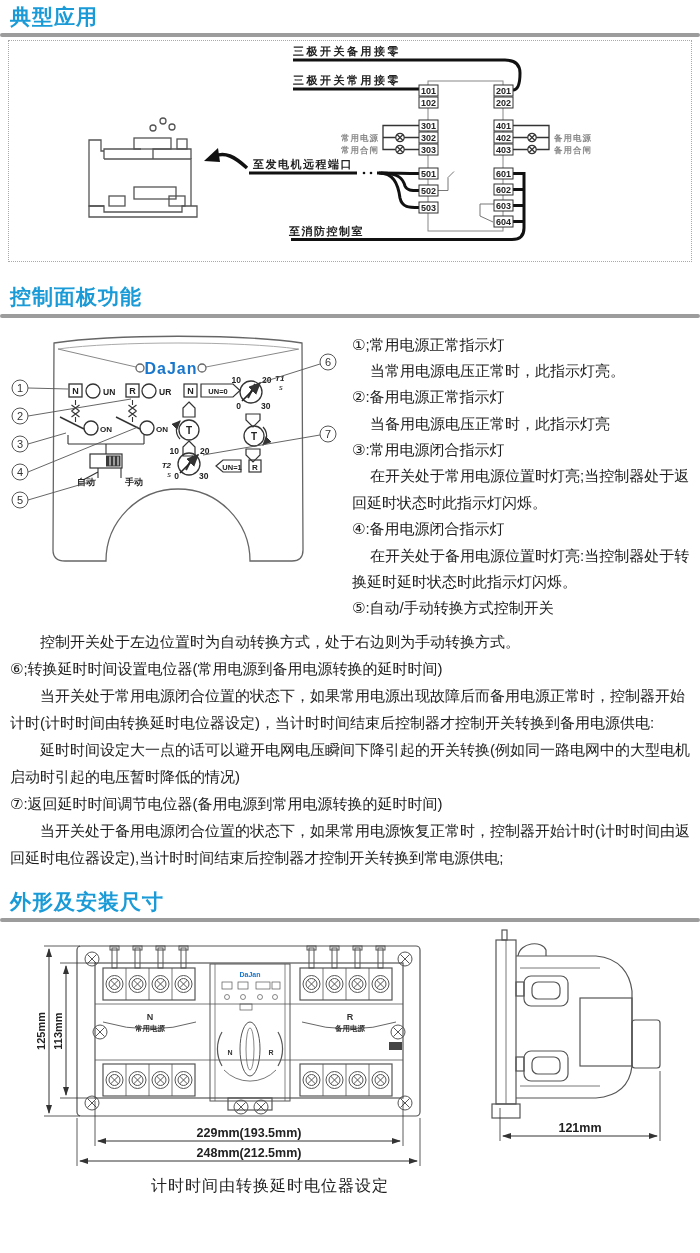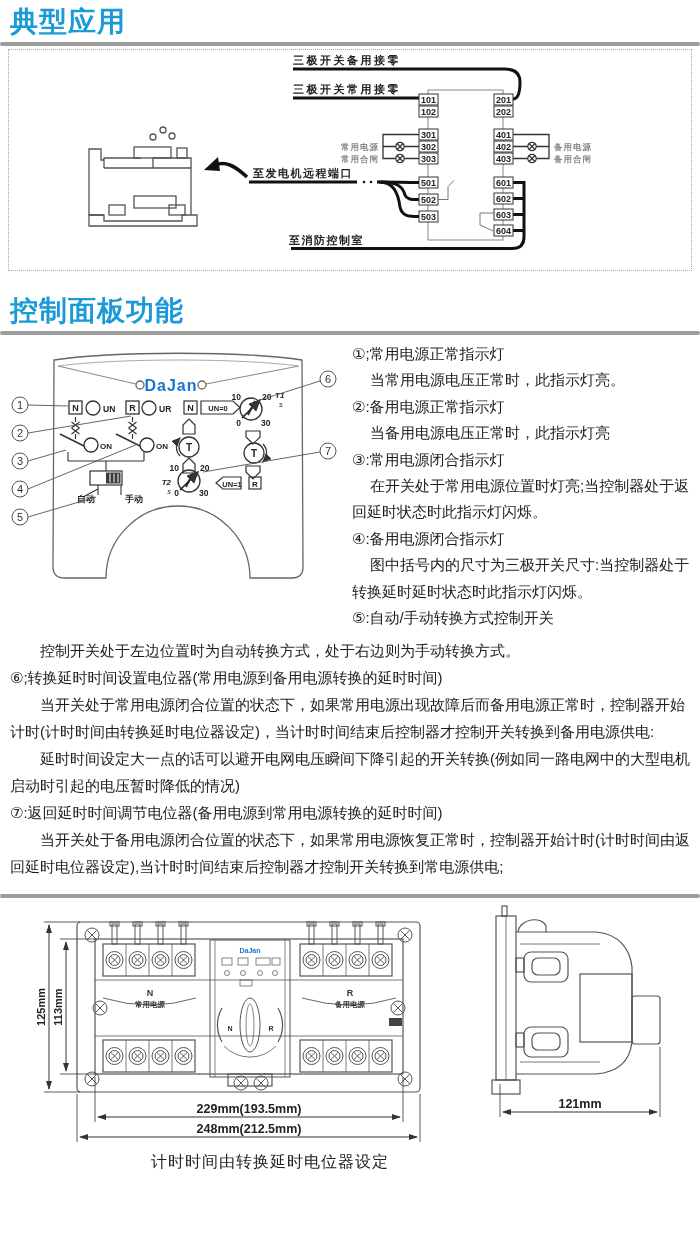--- a/index.html
+++ b/index.html
@@ -11,31 +11,31 @@
     --wire:#111;
   }
   html,body{margin:0;padding:0;background:#fff;}
   .page{
     width:700px;height:1253px;background:#fff;overflow:hidden;
     font-family:"Liberation Sans","DejaVu Sans",sans-serif;color:var(--ink);
     position:relative;
   }
   h2.sec-title{
     margin:0;padding:4px 0 3px 10px;
-    font-size:28px;font-weight:bold;color:var(--accent);line-height:1.25;
+    font-size:21px;font-weight:bold;color:var(--accent);line-height:1.25;
     letter-spacing:1px;
   }
   .rule{height:4px;background:var(--rule);border-radius:2px;}
   .diagram-box{
     margin:3px 8px 0 8px;height:220px;
     border:1px dotted #a9a9a9;
   }
   .panel-row{display:flex;margin-top:4px;}
   .panel-svg{margin-left:8px;flex:0 0 340px;}
-  .desc{flex:1;padding:2px 8px 0 4px;font-size:15px;line-height:1.76;}
+  .desc{flex:1;padding:2px 8px 0 4px;font-size:15px;line-height:1.76;margin-top:8px;}
   .d-body{text-indent:1.2em;}
   .paras{margin:6px 10px 0 10px;font-size:15px;line-height:1.8;}
   .paras p{margin:0;}
   .paras p.ind{text-indent:2em;}
   .sec2{margin-top:18px;}
   .sec3{margin-top:14px;}
   .dims-row{position:relative;height:248px;margin-top:4px;}
   .front-svg{position:absolute;left:25px;top:0;}
   .side-svg{position:absolute;left:468px;top:0;}
   .caption-wrap{width:540px;text-align:center;margin-top:2px;}
@@ -301,35 +301,36 @@
     </svg>
 
     <div class="desc">
       <div class="d-head">①;常用电源正常指示灯</div>
       <div class="d-body">当常用电源电压正常时，此指示灯亮。</div>
       <div class="d-head">②:备用电源正常指示灯</div>
       <div class="d-body">当备用电源电压正常时，此指示灯亮</div>
       <div class="d-head">③:常用电源闭合指示灯</div>
       <div class="d-body">在开关处于常用电源位置时灯亮;当控制器处于返回延时状态时此指示灯闪烁。</div>
       <div class="d-head">④:备用电源闭合指示灯</div>
-      <div class="d-body">图中括号内的尺寸为三极开关尺寸:当控制器处于转换延时延时状态时此指示灯闪烁。</div>
+      <div class="d-body">在开关处于备用电源位置时灯亮:当控制器处于转换延时延时状态时此指示灯闪烁。</div>
       <div class="d-head">⑤:自动/手动转换方式控制开关</div>
     </div>
   </div>
 
   <div class="paras">
     <p class="ind">控制开关处于左边位置时为自动转换方式，处于右边则为手动转换方式。</p>
     <p>⑥;转换延时时间设置电位器(常用电源到备用电源转换的延时时间)</p>
     <p class="ind">当开关处于常用电源闭合位置的状态下，如果常用电源出现故障后而备用电源正常时，控制器开始计时(计时时间由转换延时电位器设定)，当计时时间结束后控制器才控制开关转换到备用电源供电:</p>
     <p class="ind">延时时间设定大一点的话可以避开电网电压瞬间下降引起的开关转换(例如同一路电网中的大型电机启动时引起的电压暂时降低的情况)</p>
     <p>⑦:返回延时时间调节电位器(备用电源到常用电源转换的延时时间)</p>
     <p class="ind">当开关处于备用电源闭合位置的状态下，如果常用电源恢复正常时，控制器开始计时(计时时间由返回延时电位器设定),当计时时间结束后控制器才控制开关转换到常电源供电;</p>
   </div>
 
   <div class="sec3">
+    <h2 class="sec-title">外形及安装尺寸</h2>
     <div class="rule"></div>
   </div>
 
   <div class="dims-row">
 
     <svg class="front-svg" width="440" height="245" viewBox="25 970 440 245">
       <defs>
         <marker id="f-ae" markerWidth="10" markerHeight="8" refX="8" refY="3" orient="auto">
           <path d="M0,0 L9,3 L0,6 Z" fill="#333"></path>
         </marker>

